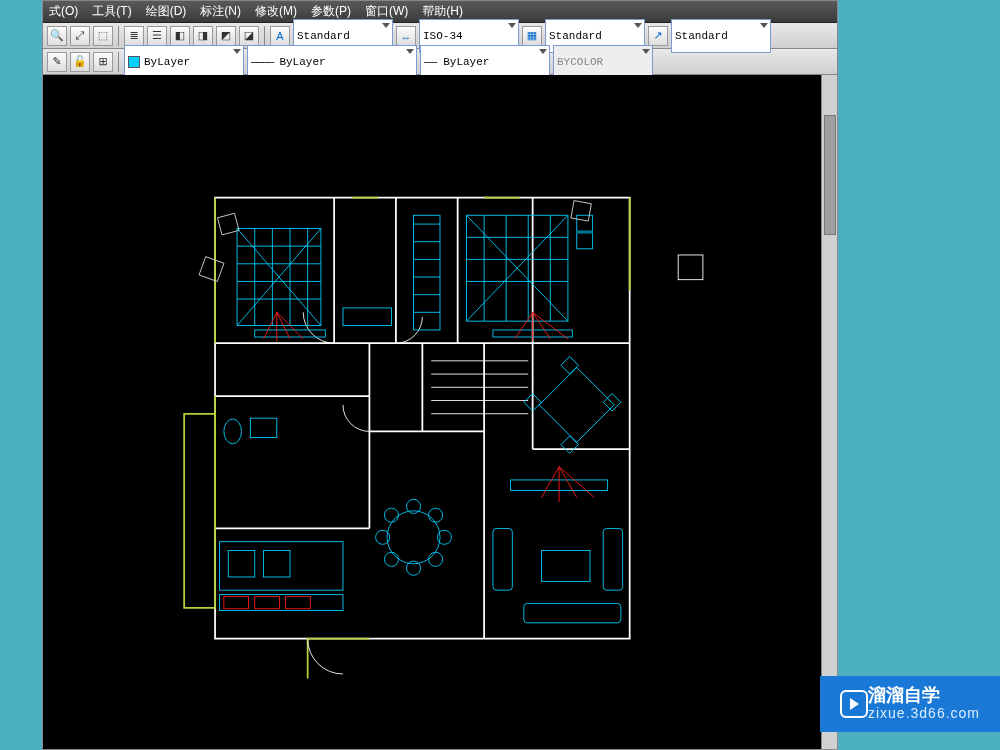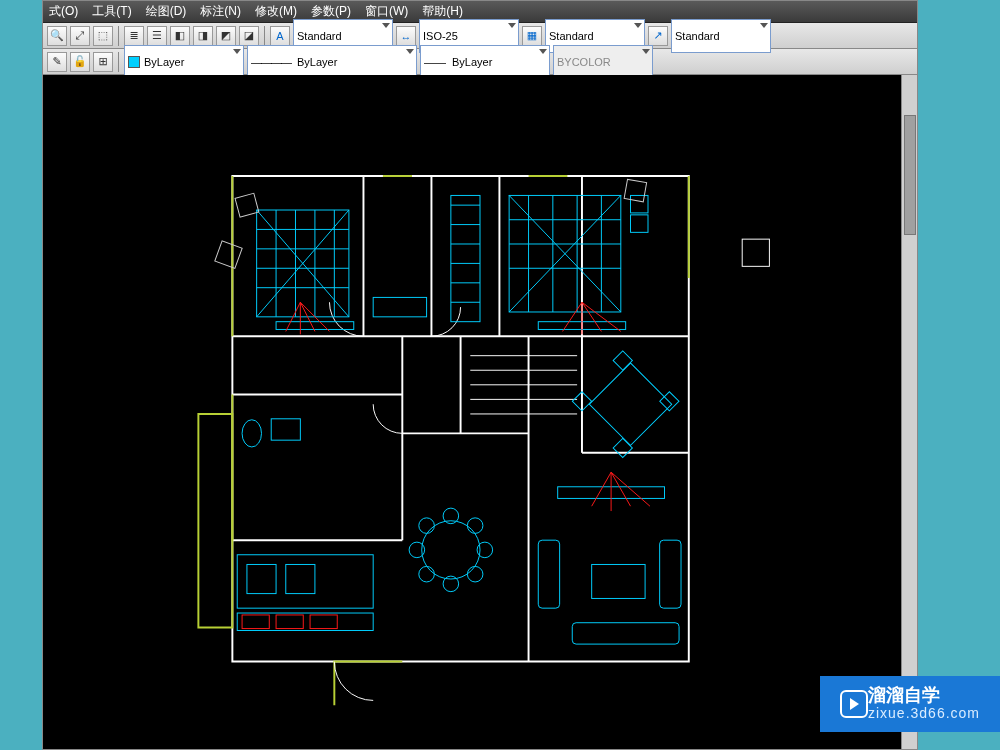--- a/index.html
+++ b/index.html
@@ -9,21 +9,21 @@
     background: #4bb0c0;
     font-family: "Microsoft YaHei", Arial, sans-serif;
     font-size: 12px;
     overflow: hidden;
     position: relative;
   }
   .app-window {
     position: absolute;
     left: 42px;
     top: 0;
-    width: 876px;
+    width: 796px;
     height: 750px;
     background: #000;
     border: 1px solid #888;
   }
   .menubar {
     height: 22px;
     background: linear-gradient(#5a5a5a,#3a3a3a);
     display: flex;
     align-items: center;
     padding: 0 6px;
@@ -54,20 +54,21 @@
   .combo {
     height: 20px;
     border: 1px solid #7a9cce;
     background: #fff;
     display: flex;
     align-items: center;
     padding: 16px 3px;
     font-size: 11px;
     color: #000;
     position: relative;
+    font-family: Liberation Mono, monospace;
   }
   .combo .swatch { width:12px; height:12px; margin-right:4px; border:1px solid #555;}
   .combo .arrow {
     position:absolute; right:2px; top:3px;
     width:0;height:0;border-left:4px solid transparent;border-right:4px solid transparent;border-top:5px solid #555;
   }
   .canvas {
     position: absolute;
     left:0; top: 74px;
     right:0; bottom:0;
@@ -127,21 +128,21 @@
     <div class="tbtn">◩</div>
     <div class="tbtn">◪</div>
     <div class="sep"></div>
     <div class="tbtn" style="color:#06c">A</div>
     <div class="combo" style="width:100px">
       <span>Standard</span>
       <div class="arrow"></div>
     </div>
     <div class="tbtn" style="color:#06c">↔</div>
     <div class="combo" style="width:100px">
-      <span>ISO-25</span>
+      <span>ISO-34</span>
       <div class="arrow"></div>
     </div>
     <div class="tbtn" style="color:#06c">▦</div>
     <div class="combo" style="width:100px">
       <span>Standard</span>
       <div class="arrow"></div>
     </div>
     <div class="tbtn" style="color:#06c">↗</div>
     <div class="combo" style="width:100px">
       <span>Standard</span>

